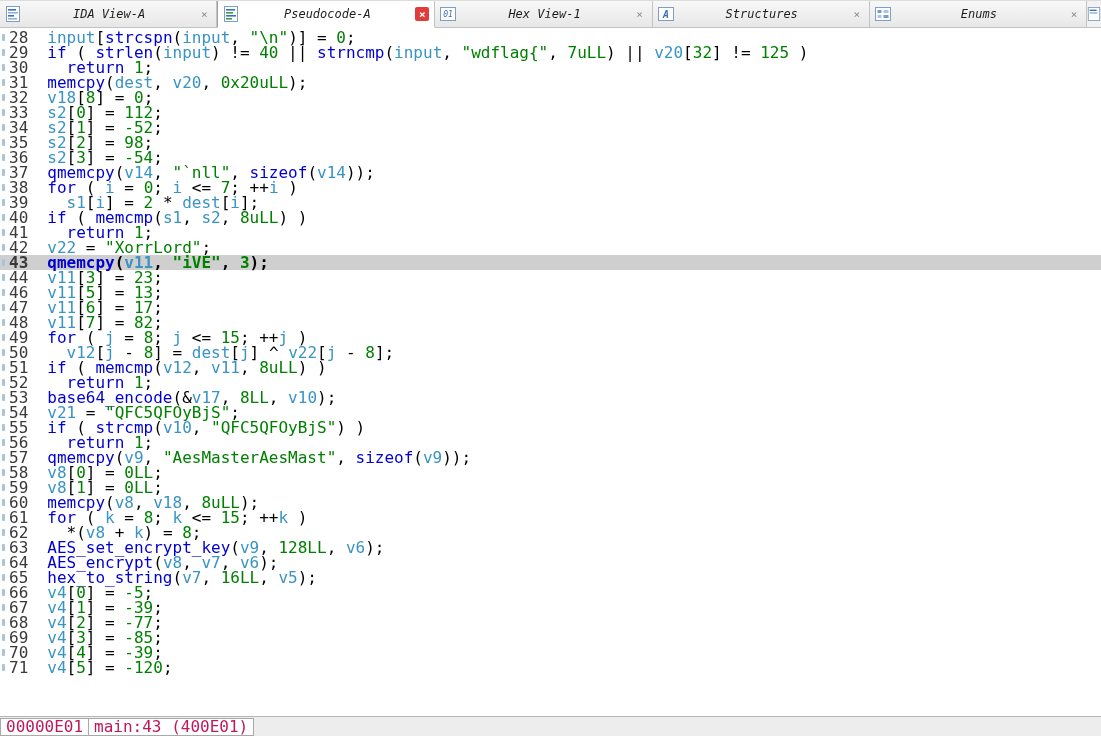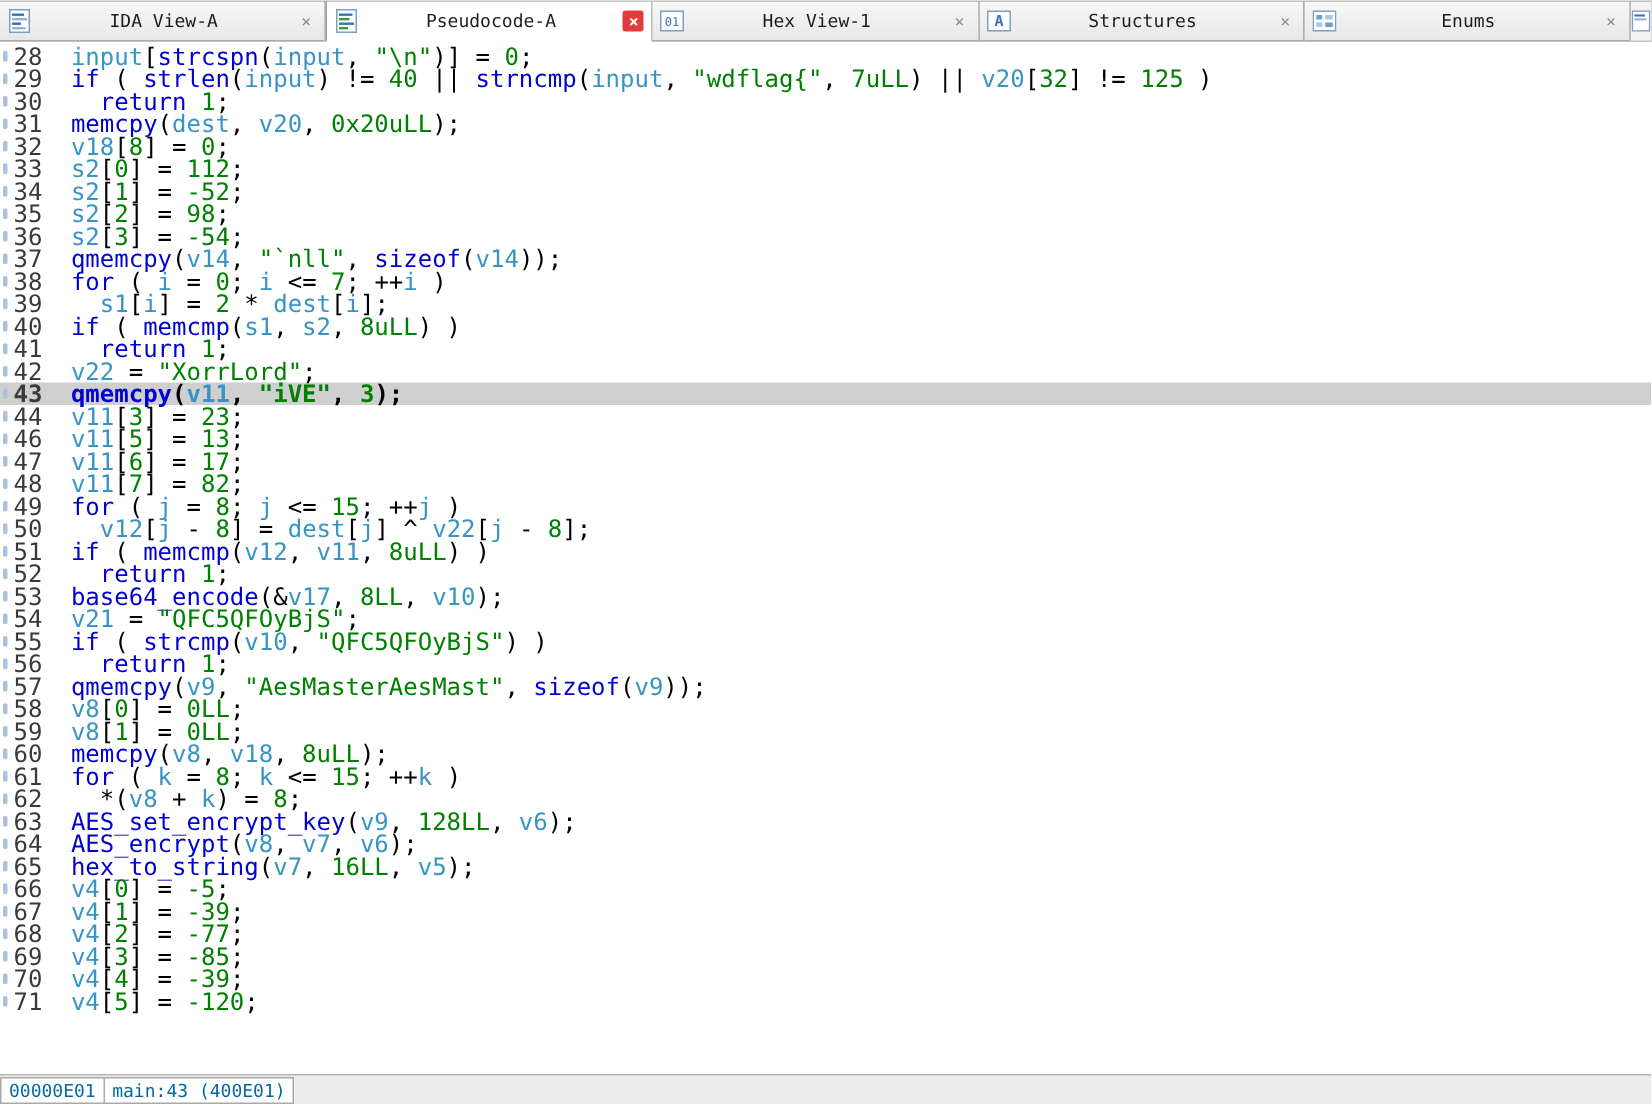--- a/index.html
+++ b/index.html
@@ -6,22 +6,22 @@
   html,body { width:1101px; height:736px; overflow:hidden; background:#fff;
               font-family:"DejaVu Sans Mono","Liberation Mono",monospace; }
   .app { width:1101px; height:736px; display:flex; flex-direction:column; }
 
   
   .legend-bar { height:20px; background:#ffffff; display:flex; align-items:center;
                 gap:8px; padding-left:2px; font-size:11px; flex:0 0 auto; }
   .legend-chip { padding:1px 4px; color:#000; line-height:14px; }
 
   
-  .tab-bar { height:28px; background:#404040; border-top:1px solid #dcdcdc;
-             display:flex; align-items:stretch; flex:0 0 auto; }
+  .tab-bar { height:28px; background:#a3a3a3; border-top:1px solid #dcdcdc;
+             display:flex; align-items:stretch; flex:0 0 auto;font-style:italic; }
   .tab { flex:1 1 0; display:flex; align-items:center; gap:4px; padding:0 5px;
          background:linear-gradient(#f8f8f8,#e7e7e7);
          border-right:1px solid #c3c3c3; border-bottom:1px solid #c3c3c3;
          cursor:default; min-width:0; }
   .tab.active { background:#ffffff; border-bottom-color:#ffffff;
                 border-left:1px solid #9f9f9f;align-items:center; }
   .tab-icon { width:16px; height:16px; flex:0 0 auto; display:flex; align-items:center; }
   .tab-label { flex:1 1 auto; text-align:center; font-size:12px; color:#1d1d1d;
                white-space:nowrap; overflow:hidden; }
   .tab-close { width:14px; height:14px; flex:0 0 auto; display:flex; align-items:center;
@@ -42,21 +42,21 @@
   .tok-p { color:#000000; }
   .tok-k { color:var(--kw); }
   .tok-f { color:var(--fn); }
   .tok-v { color:var(--var); }
   .tok-s { color:var(--str); }
   .tok-n { color:var(--num); }
 
   
   .status-bar { height:20px; flex:0 0 auto; background:#ededed;
                 border-top:1px solid #b5b5b5; display:flex; align-items:center;
-                font-size:12px; color:#0369a1; }
+                font-size:16px; color:#be185d; }
   .status-field { background:#fff; border:1px solid #a9a9a9; height:18px;
                   line-height:16px; padding:0 5px; white-space:nowrap; }
   .status-field + .status-field { border-left:none; }
 </style>
 </head>
 <body>
 
 <div class="app">
   <div class="tab-bar" id="tab-bar">
       <div class="tab">

